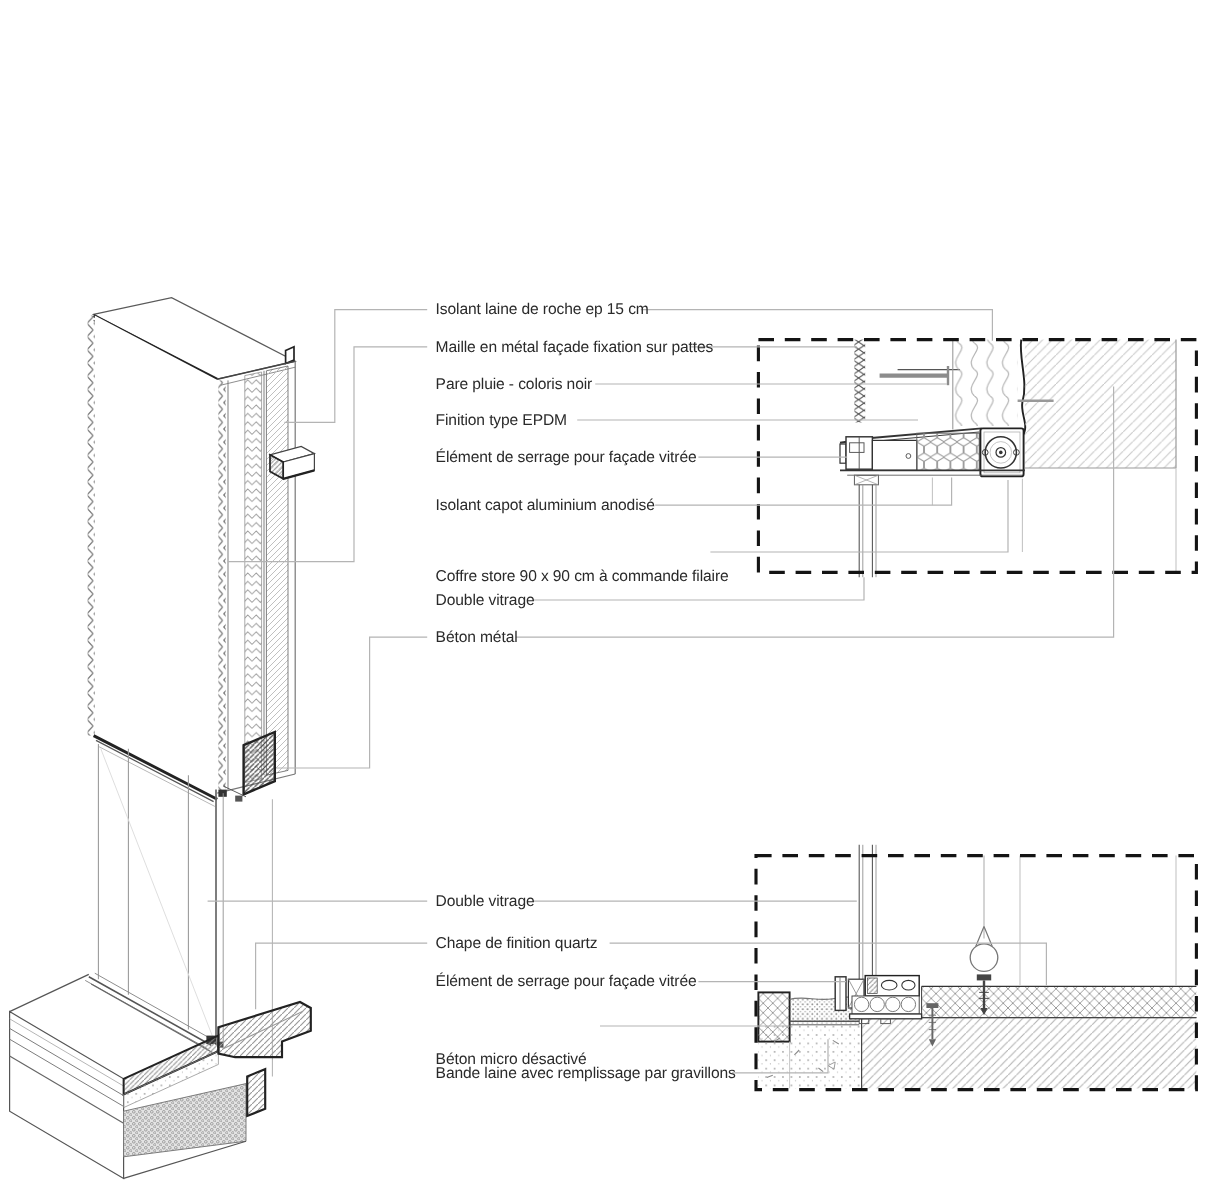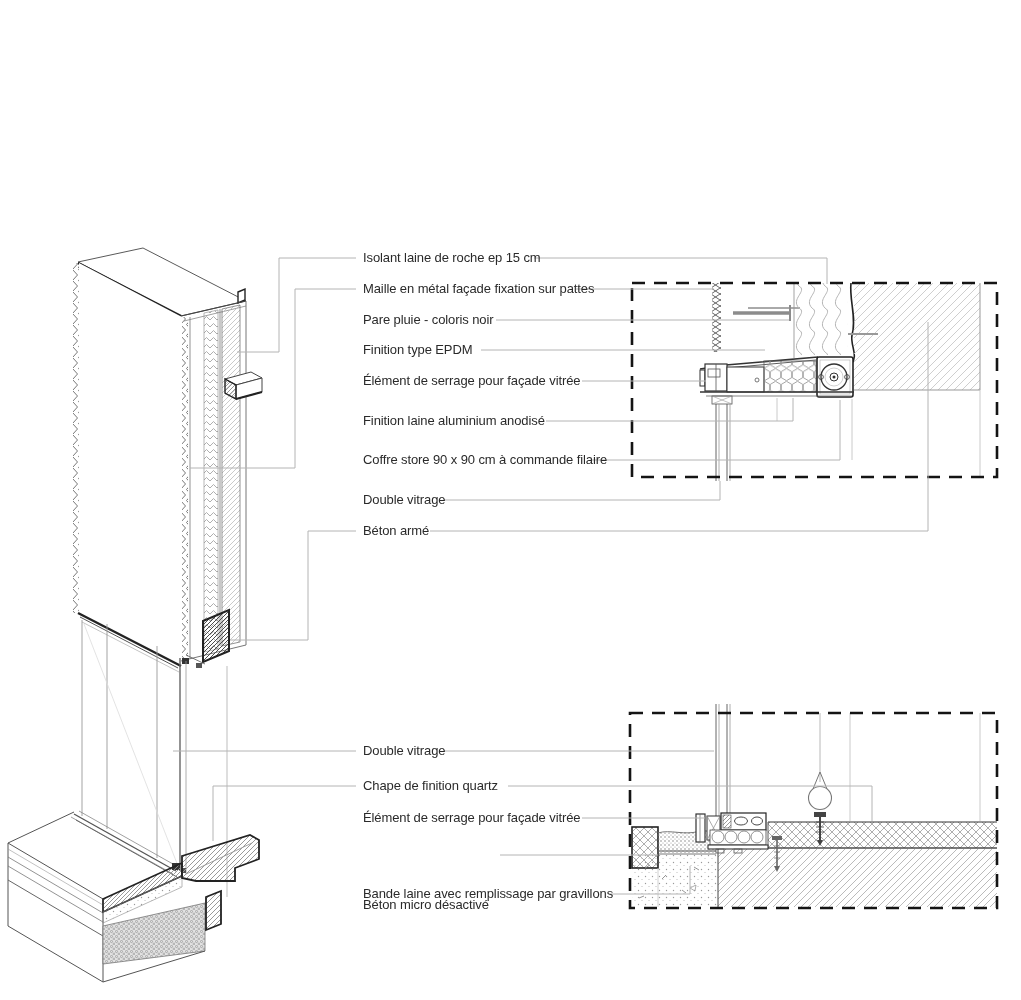--- a/index.html
+++ b/index.html
@@ -292,24 +292,24 @@
     <path d="M356,786 H213 V841"></path>
   </g>
 </svg>
 
 <div>
   <div class="callout" style="top:250px">Isolant laine de roche ep 15 cm</div>
   <div class="callout" style="top:281px">Maille en métal façade fixation sur pattes</div>
   <div class="callout" style="top:312px">Pare pluie - coloris noir</div>
   <div class="callout" style="top:342px">Finition type EPDM</div>
   <div class="callout" style="top:373px">Élément de serrage pour façade vitrée</div>
-  <div class="callout" style="top:413px">Finition laine aluminium anodisé</div>
-  <div class="callout" style="top:452px">Coffre store 90 x 90 cm à commande filaire</div>
+  <div class="callout" style="top:413px">Isolant capot aluminium anodisé</div>
+  <div class="callout" style="top:472px">Coffre store 90 x 90 cm à commande filaire</div>
   <div class="callout" style="top:492px">Double vitrage</div>
-  <div class="callout" style="top:523px">Béton armé</div>
+  <div class="callout" style="top:523px">Béton métal</div>
   <div class="callout" style="top:743px">Double vitrage</div>
   <div class="callout" style="top:778px">Chape de finition quartz</div>
   <div class="callout" style="top:810px">Élément de serrage pour façade vitrée</div>
-  <div class="callout" style="top:897px">Béton micro désactivé</div>
+  <div class="callout" style="top:875px">Béton micro désactivé</div>
   <div class="callout" style="top:886px">Bande laine avec remplissage par gravillons</div>
 </div>
 
 </div>
 
 </body></html>

